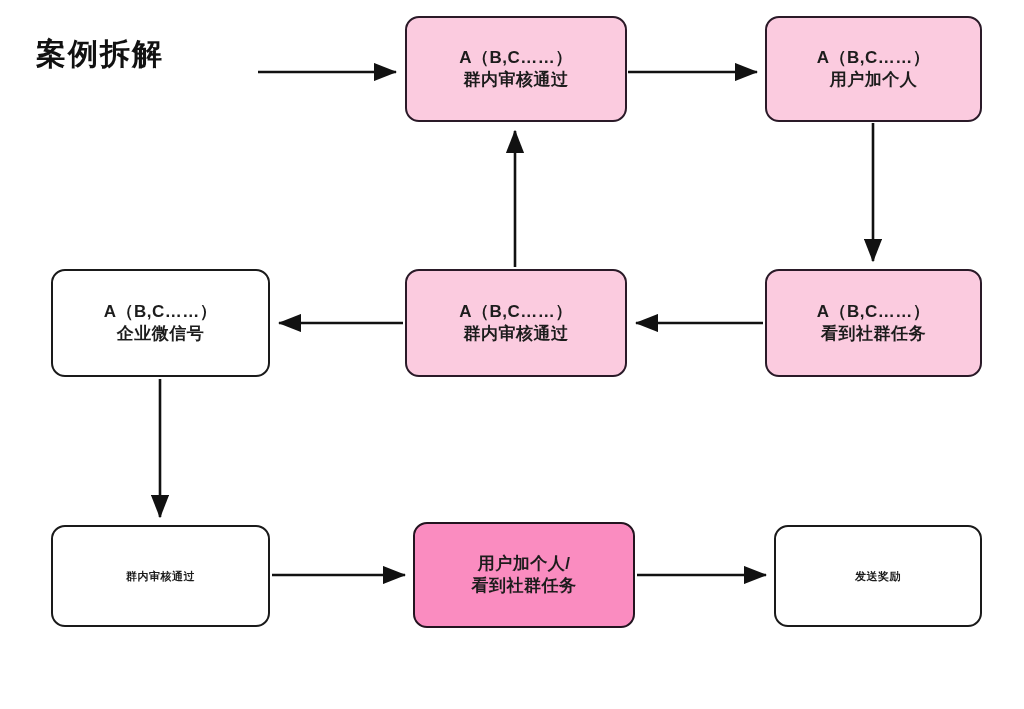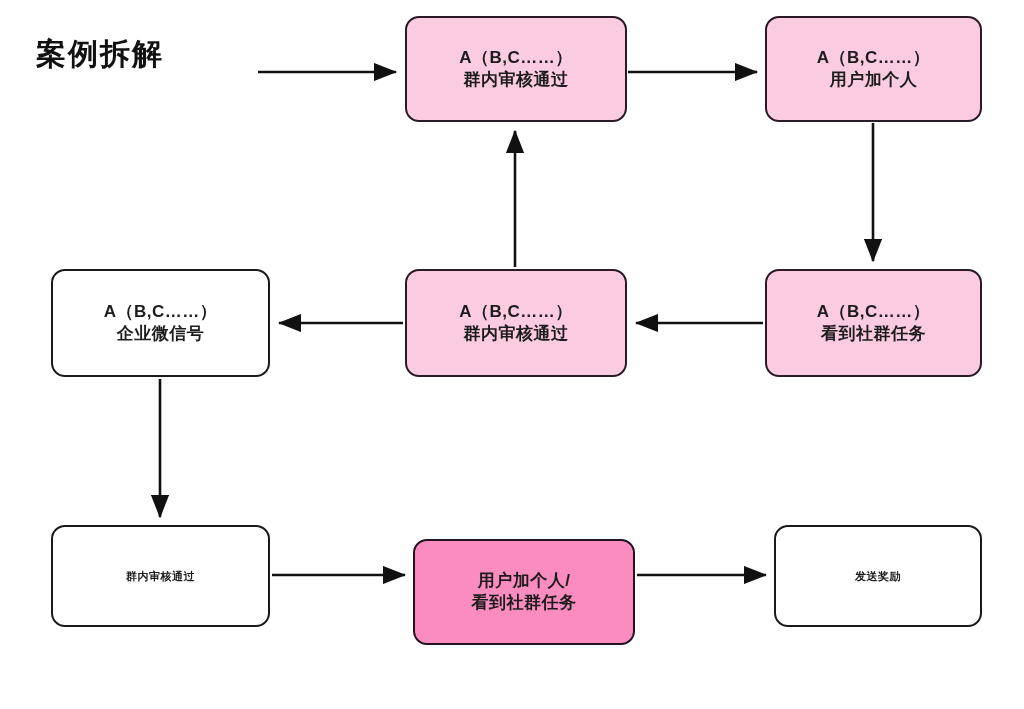--- a/index.html
+++ b/index.html
@@ -46,21 +46,21 @@
   }
   .node .l2 {
     font-size: 17px;
     white-space: nowrap;
   }
   .node.single .l1 {
     font-size: 11px;
   }
   .fill-white { background: #ffffff; border-color: #1a1a1a; }
   .fill-pink  { background: #fbcbdf; border-color: #2a1a28; }
-  .fill-deep  { background: #fa8cc0; border-color: #231420; margin-top: 17px; }
+  .fill-deep  { background: #fa8cc0; border-color: #231420; }
 
   #page-title {
     position: absolute;
     left: 36px;
     top: 34px;
     font-size: 30px;
     font-weight: bold;
     color: #111111;
     letter-spacing: 2px;
     white-space: nowrap;

